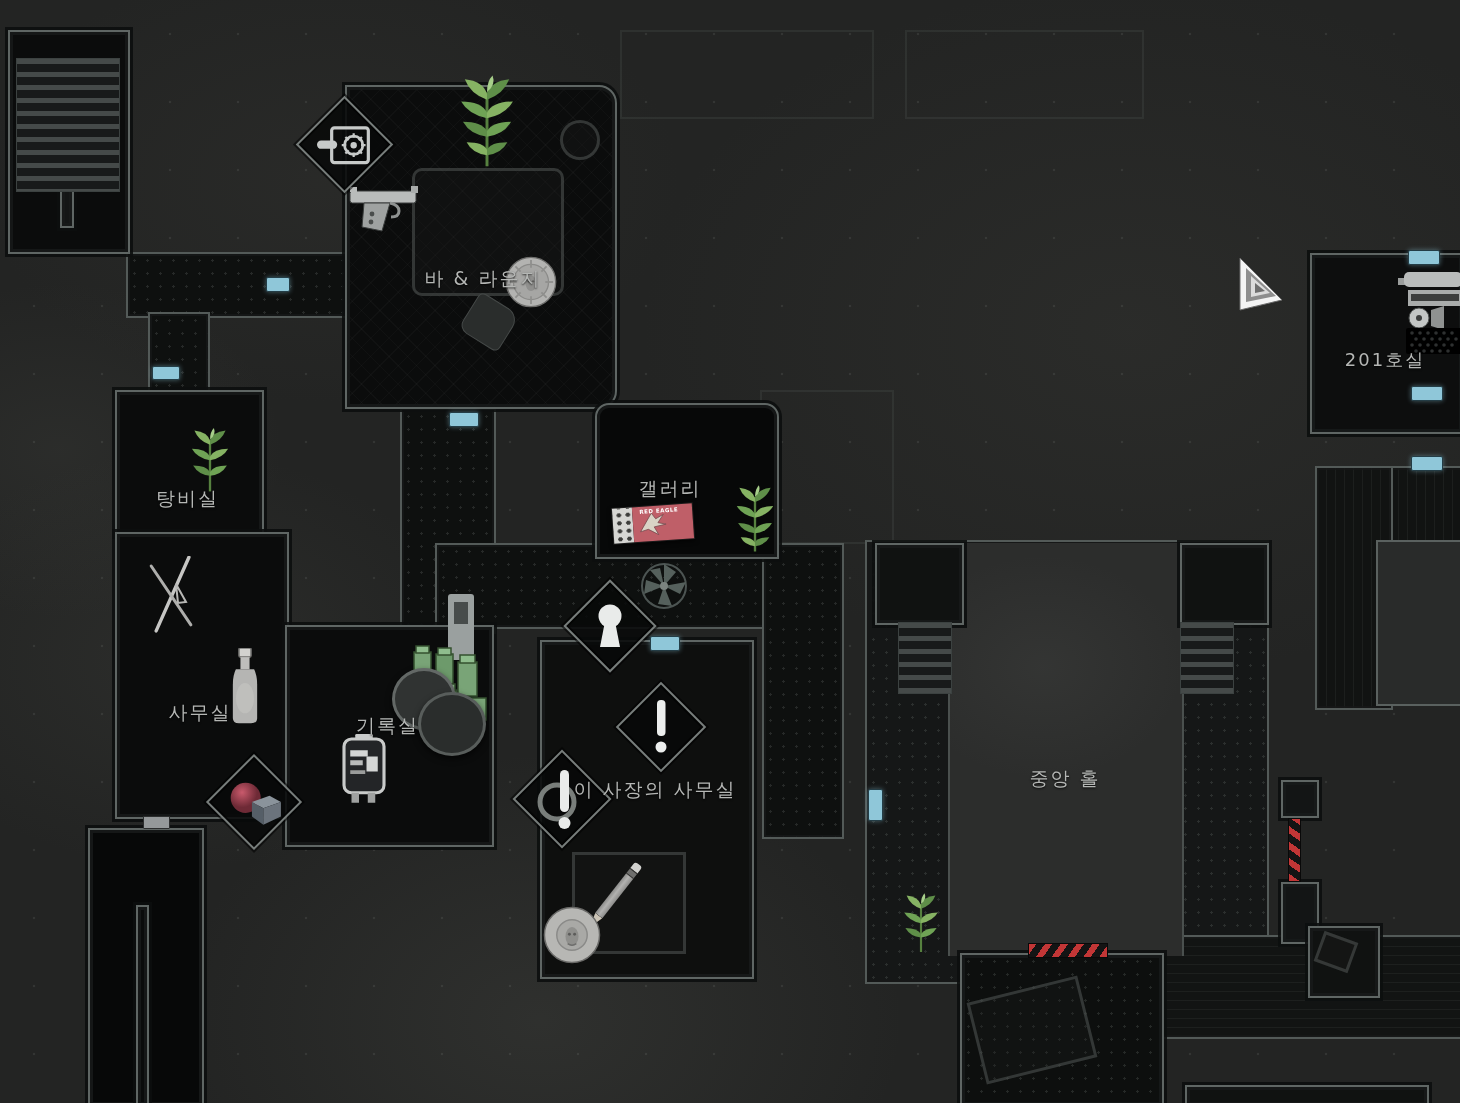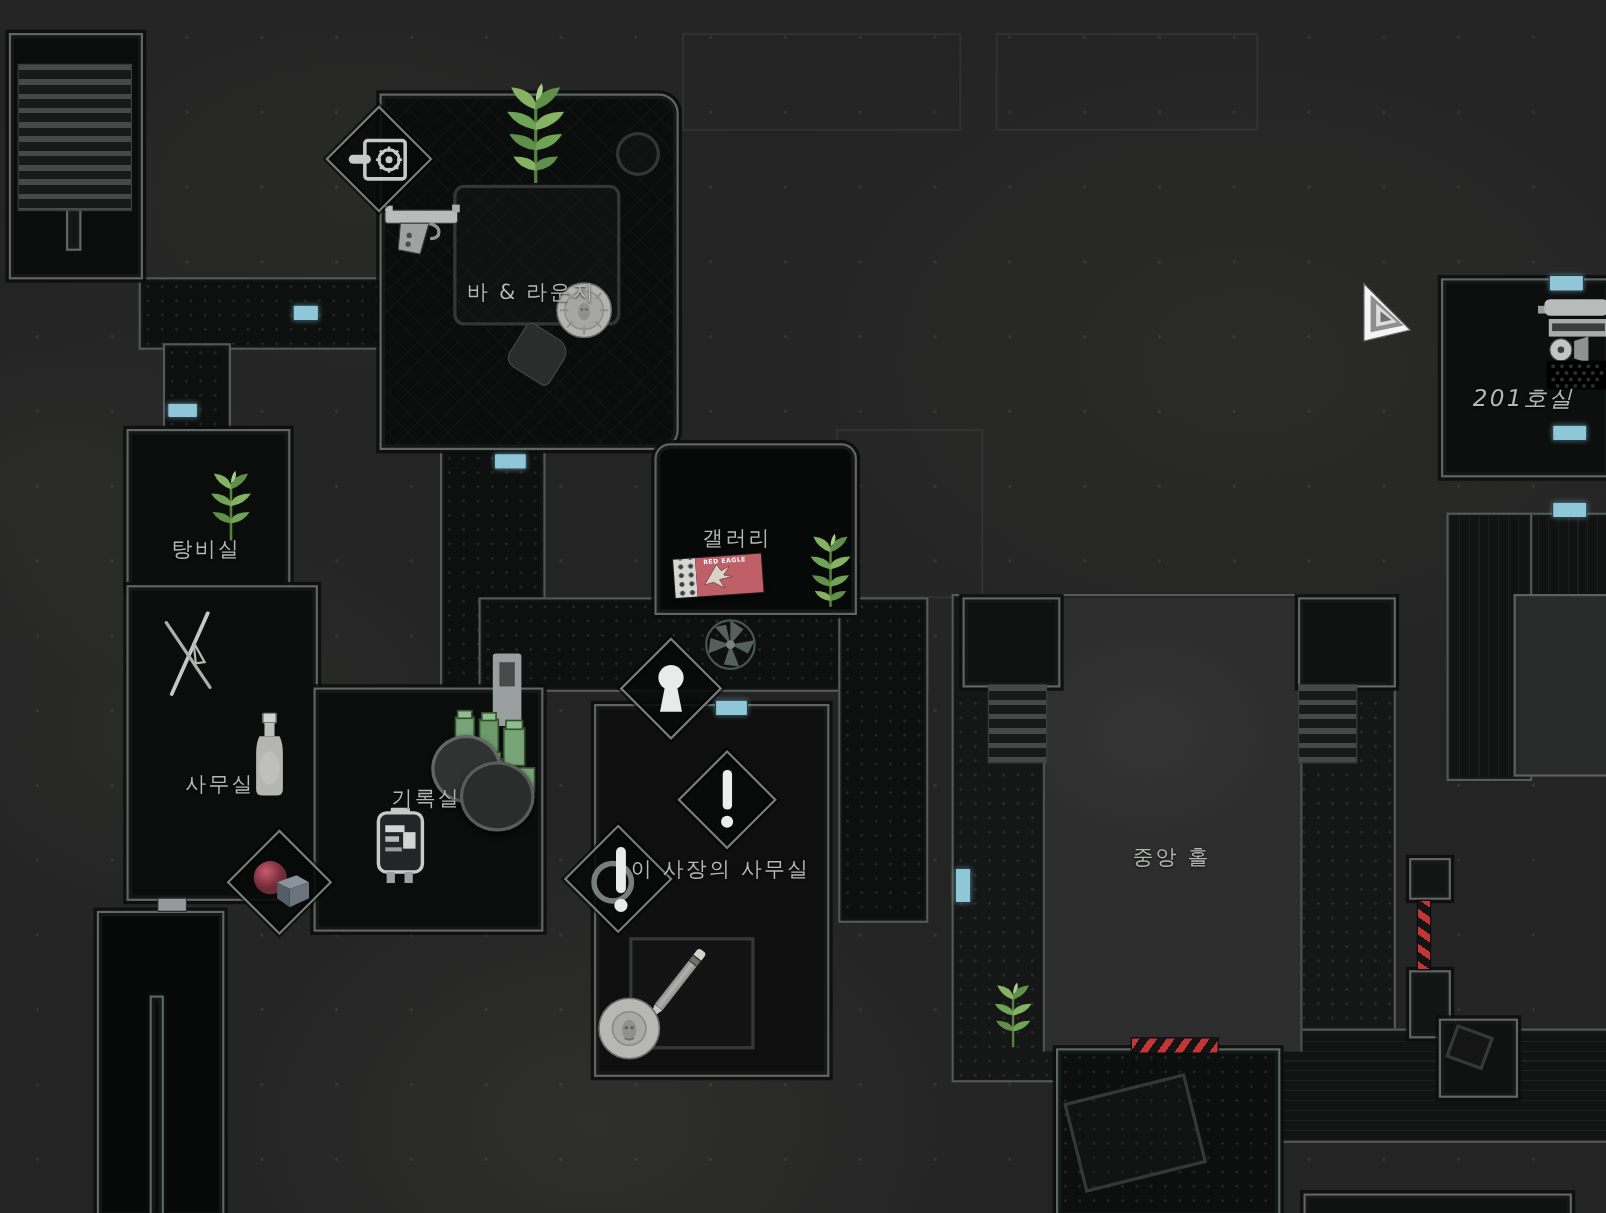--- a/index.html
+++ b/index.html
@@ -75,21 +75,21 @@
   <div class="room" style="left:60px;top:72px;width:10px;height:152px;background:#141616;"></div>
 
   <div class="hall dots" style="left:126px;top:252px;width:232px;height:62px;"></div>
   <div class="hall dots" style="left:148px;top:312px;width:58px;height:84px;"></div>
   <div class="door" style="left:266px;top:277px;width:22px;height:13px;"></div>
   <div class="door" style="left:152px;top:366px;width:26px;height:12px;"></div>
 
   <div class="room lattice" style="left:345px;top:85px;width:268px;height:320px;border-radius:0 18px 18px 0;"></div>
   <div class="decor" style="left:412px;top:168px;width:146px;height:122px;border-radius:10px;"></div>
   <div class="decor" style="left:560px;top:120px;width:34px;height:34px;border-radius:50%;"></div>
-  <div class="rlabel" style="left:398px;top:253px;width:170px;">바 &amp; 라운지</div>
+  <div class="rlabel" style="left:398px;top:266px;width:170px;">바 &amp; 라운지</div>
 
   <div class="dia" style="left:310px;top:110px;width:65px;height:65px;">
     <svg width="56" height="44" viewBox="0 0 60 48">
       <rect x="16" y="5" width="40" height="38" rx="3" fill="none" stroke="#c7cac9" stroke-width="3.5"></rect>
       <rect x="0" y="19" width="22" height="9" rx="4.5" fill="#c7cac9"></rect>
       <circle cx="40" cy="24" r="10" fill="none" stroke="#c7cac9" stroke-width="3"></circle>
       <circle cx="40" cy="24" r="3.5" fill="#c7cac9"></circle>
       <g stroke="#c7cac9" stroke-width="2.4">
         <line x1="40" y1="11" x2="40" y2="16"></line>
           <line x1="40" y1="32" x2="40" y2="37"></line>
@@ -373,21 +373,21 @@
   <div class="room" style="left:1281px;top:882px;width:34px;height:58px;background:#131515;"></div>
 
   <div class="room dots" style="left:960px;top:953px;width:200px;height:150px;background-color:#0d0f0e;"></div>
   <div class="decor" style="left:975px;top:988px;width:108px;height:78px;transform:rotate(-14deg);"></div>
   <div class="hall planks-h" style="left:1158px;top:935px;width:302px;height:100px;background-color:#121413;"></div>
   <div class="room" style="left:1308px;top:926px;width:68px;height:68px;background:#101211;"></div>
   <div class="decor" style="left:1318px;top:936px;width:30px;height:26px;transform:rotate(20deg);"></div>
   <div class="room" style="left:1185px;top:1085px;width:240px;height:18px;background:#101211;"></div>
 
   <div class="room zigzag" style="left:1310px;top:253px;width:150px;height:177px;background:#0d0e0e;"></div>
-  <div class="rlabel" style="left:1310px;top:348px;width:150px;font-size:21px;font-style:italic;">201호실</div>
+  <div class="rlabel" style="left:1310px;top:348px;width:150px;font-size:18px;">201호실</div>
   <div class="item" style="left:1398px;top:262px;">
     <svg width="64" height="94" viewBox="0 0 64 94">
       <rect x="0" y="16" width="9" height="7" fill="#9b9e9d"></rect>
       <rect x="6" y="10" width="58" height="15" rx="5" fill="#b9bcbb" stroke="#55585 7"></rect>
       <rect x="10" y="28" width="54" height="16" fill="#a9acab"></rect>
       <rect x="13" y="32" width="48" height="7" fill="#3c3e3d"></rect>
       <circle cx="21" cy="56" r="10" fill="#c3c6c5" stroke="#4c4f4e"></circle>
         <circle cx="21" cy="56" r="3" fill="#3c3e3d"></circle>
       <path d="M33 48 L46 44 L46 68 L33 64 Z" fill="#8f9291"></path>
       <rect x="8" y="66" width="56" height="26" rx="2" fill="#90 9392"></rect>

